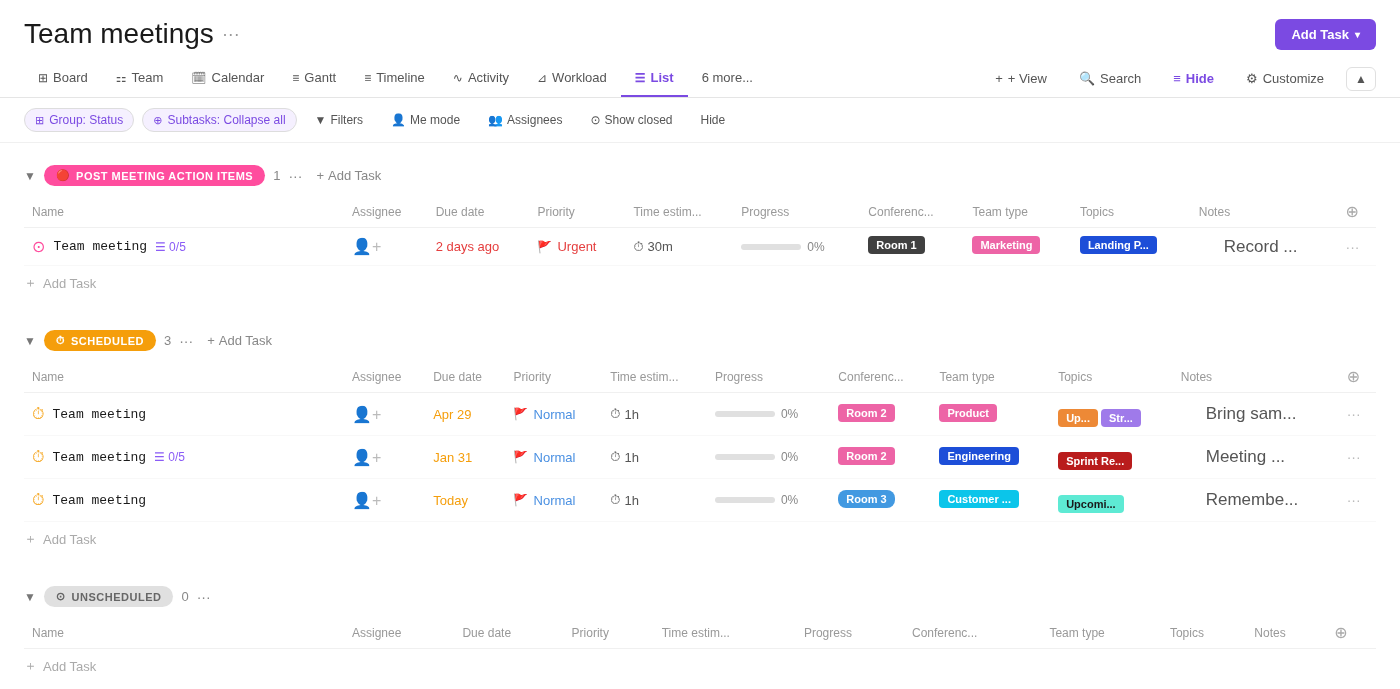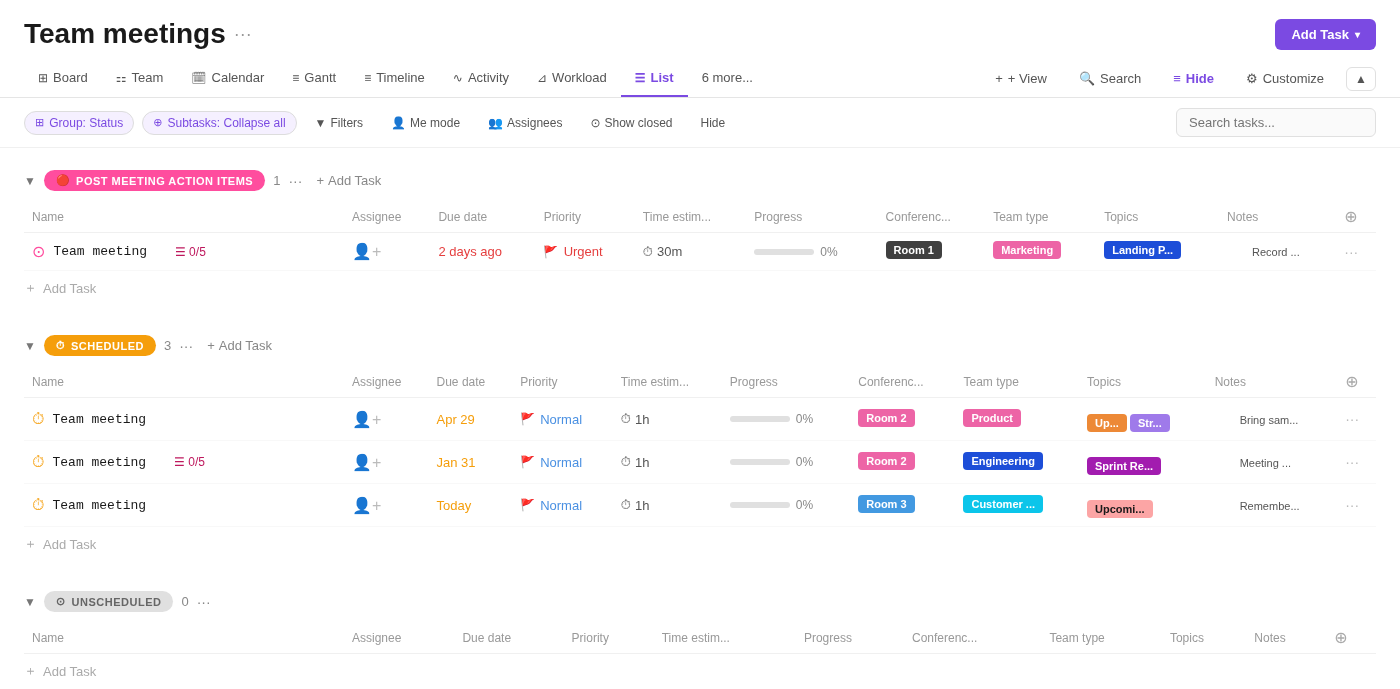--- a/index.html
+++ b/index.html
@@ -2,21 +2,21 @@
 <html><head>
   <meta charset="utf-8">
   <style>
     * { box-sizing: border-box; margin: 0; padding: 0; }
     body { font-family: -apple-system, BlinkMacSystemFont, 'Segoe UI', sans-serif; background: #fff; color: #1a1a1a; font-size: 13px; }
     
     .app-container { width: 1400px; min-height: 689px; background: #fff; overflow: hidden; }
     
     
     .page-header { display: flex; align-items: center; justify-content: space-between; padding: 18px 24px 10px; }
-    .page-title { font-size: 28px; font-weight: 700; color: #1a1a1a; }
+    .page-title { font-size: 28px; font-weight: 400; color: #1a1a1a; }
     .page-title-dots { font-size: 18px; color: #999; margin-left: 8px; cursor: pointer; }
     .add-task-btn { background: #7b4ae2; color: #fff; border: none; border-radius: 6px; padding: 8px 16px; font-size: 13px; font-weight: 600; cursor: pointer; display: flex; align-items: center; gap: 6px; }
     .add-task-btn .chevron { font-size: 10px; }
     
     
     .nav-tabs { display: flex; align-items: center; padding: 0 24px; border-bottom: 1px solid #e5e5e5; gap: 0; }
     .nav-tab { display: flex; align-items: center; gap: 5px; padding: 10px 14px; font-size: 13px; color: #555; cursor: pointer; border-bottom: 2px solid transparent; white-space: nowrap; }
     .nav-tab.active { color: #7b4ae2; border-bottom: 2px solid #7b4ae2; font-weight: 600; }
     .nav-tab .tab-icon { font-size: 12px; }
     .nav-right { margin-left: auto; display: flex; align-items: center; gap: 12px; }
@@ -52,21 +52,21 @@
     .task-table th { font-size: 12px; color: #999; font-weight: 500; padding: 6px 8px; text-align: left; white-space: nowrap; }
     .task-table th.name-col { width: 320px; }
     .task-table td { padding: 8px 8px; vertical-align: middle; border-bottom: 1px solid #f8f8f8; }
     
     
     .task-name-cell { display: flex; align-items: center; gap: 8px; }
     .task-icon { font-size: 16px; }
     .task-icon-pink { color: #ff4d9e; }
     .task-icon-yellow { color: #f59e0b; }
     .task-name { font-size: 13px; color: #1a1a1a; font-weight: 500; font-family: Liberation Mono, monospace; }
-    .task-subtask { font-size: 12px; color: #be185d; margin-left: 20px; }
+    .task-subtask { font-size: 12px; color: #8b5cf6; margin-left: 0; }
     .assignee-btn { color: #bbb; font-size: 16px; cursor: pointer; }
     .due-date { font-size: 13px; }
     .due-overdue { color: #e53e3e; }
     .due-normal { color: #f59e0b; }
     .due-today { color: #f59e0b; }
     
     
     .priority-cell { display: flex; align-items: center; gap: 5px; font-size: 13px; }
     .priority-urgent { color: #e53e3e; }
     .priority-normal { color: #4a90e2; }
@@ -78,29 +78,29 @@
     
     .progress-cell { display: flex; align-items: center; gap: 6px; font-size: 12px; color: #888; }
     .progress-bar { width: 60px; height: 6px; background: #e0e0e0; border-radius: 3px; overflow: hidden; }
     .progress-fill { height: 100%; background: #48bb78; border-radius: 3px; }
     
     
     .tag { display: inline-block; padding: 3px 8px; border-radius: 4px; font-size: 11px; font-weight: 600; color: #fff; white-space: nowrap; max-width: 90px; overflow: hidden; text-overflow: ellipsis; }
     .tag-teal { background: #404040; }
     .tag-pink { background: #ed64a6; }
     .tag-green { background: #1d4ed8; }
-    .tag-blue { background: #4299e1; }
+    .tag-blue { background: #4299e1; border-radius: 8px; }
     .tag-cyan { background: #0bc5ea; }
     .tag-orange { background: #ed8936; }
     .tag-purple { background: #9f7aea; }
-    .tag-light-blue { background: #fca5a5; color: #1a1a1a; }
-    .tag-lavender { background: #a21caf; color: #fff; }
+    .tag-light-blue { background: #5eead4; color: #1a1a1a; }
+    .tag-lavender { background: #b91c1c; color: #fff; }
     .tags-cell { display: flex; gap: 3px; flex-wrap: nowrap; margin-top: 8px; }
     
-    .notes-cell { font-size: 11px; color: #555; white-space: nowrap; overflow: hidden; text-overflow: ellipsis; max-width: 120px; padding-left: 25px; }
+    .notes-cell { font-size: 17px; color: #555; white-space: nowrap; overflow: hidden; text-overflow: ellipsis; max-width: 120px; padding-left: 25px; }
     .row-dots { color: #bbb; cursor: pointer; font-size: 14px; }
     .add-row { display: flex; align-items: center; gap: 6px; padding: 8px 0; color: #aaa; cursor: pointer; font-size: 13px; }
     
     .col-add { color: #aaa; cursor: pointer; font-size: 16px; }
   </style>
 </head>
 <body>
 
 <div class="app-container">
 
@@ -193,21 +193,20 @@
       <span>👥</span>
       <span>Assignees</span>
     </div>
     <div class="filter-bar-btn">
       <span>⊙</span>
       <span>Show closed</span>
     </div>
     <div class="filter-bar-btn">
       <span>Hide</span>
     </div>
-    <input class="search-input" type="text" placeholder="Search tasks..." style="">
   </div>
 
   <div class="main-content">
 
     <div class="section">
       <div class="section-header">
         <span class="section-toggle">▼</span>
         <div class="section-badge badge-pink">
           <span>🔴</span>
           <span>POST MEETING ACTION ITEMS</span>

